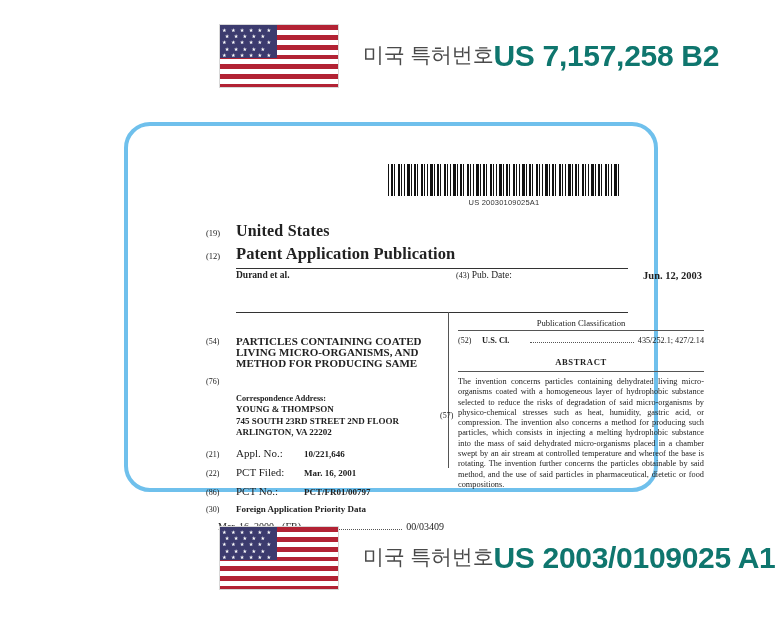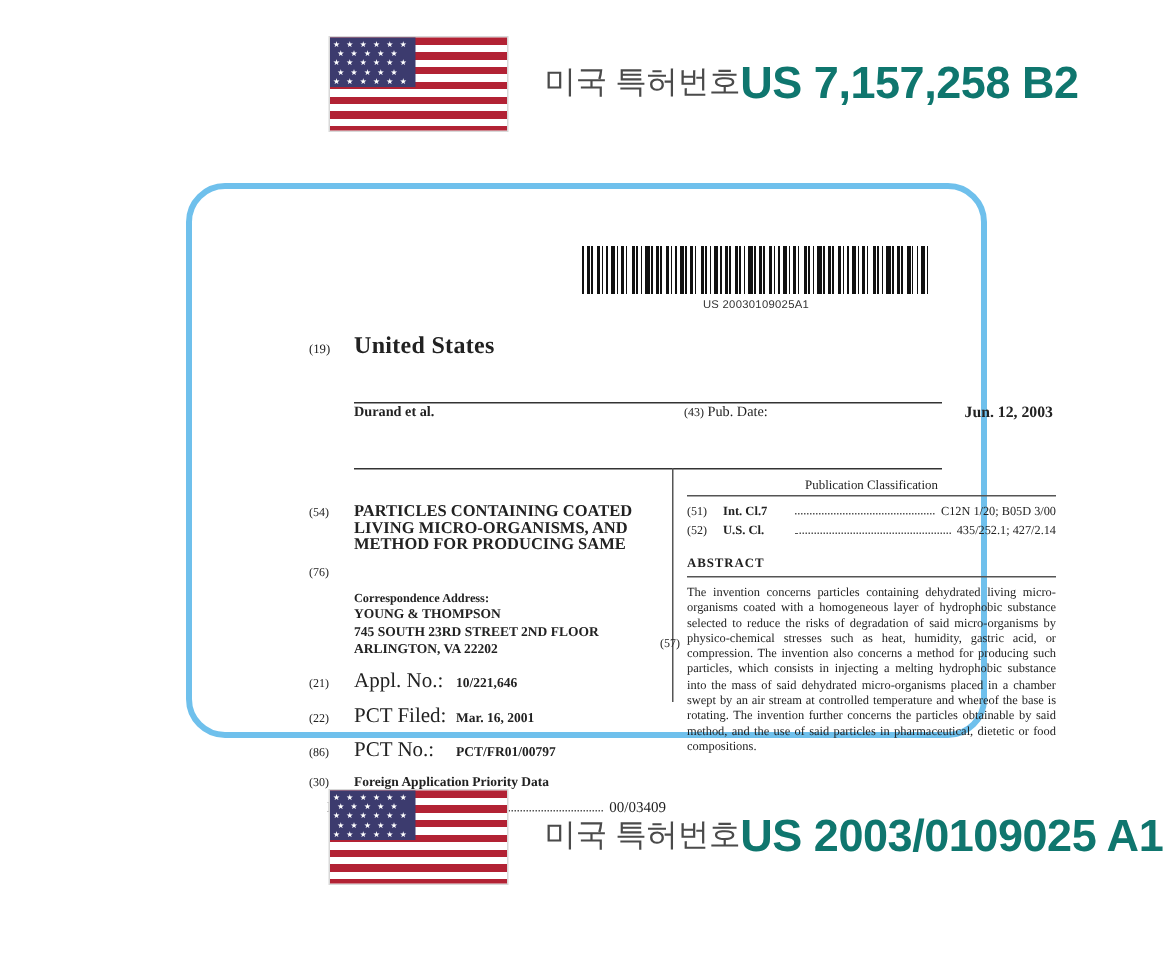--- a/index.html
+++ b/index.html
@@ -240,21 +240,21 @@
     line-height: 11px;
   }
   .addr-label { font-size: 8.2px; }
   .addr-lines { font-weight: bold; font-size: 9px; line-height: 11.5px; }
   .inline-field {
     display: flex;
     align-items: baseline;
     margin-bottom: 7px;
   }
   .inline-field .fnum { width: 30px; flex: none; font-size: 8px; }
-  .inline-field .flabel { width: 68px; flex: none; font-size: 14px; }
+  .inline-field .flabel { width: 68px; flex: none; font-size: 11px; }
   .inline-field .fval { font-weight: bold; font-size: 9px; }
   .fap-row {
     margin-left: 12px;
     margin-top: 7px;
     font-size: 10px;
     display: flex;
     align-items: baseline;
   }
   .dots {
     flex: 1;
@@ -273,20 +273,21 @@
   .cls-row {
     display: flex;
     align-items: baseline;
     font-size: 8.4px;
     margin-bottom: 4px;
   }
   .cls-row .cnum { width: 24px; flex: none; font-size: 8px; }
   .cls-row .clabel { width: 44px; flex: none; }
   .cls-row .cval { font-size: 8.2px; white-space: nowrap; }
   .abs-head {
+    text-align: center;
     font-weight: bold;
     font-size: 8.6px;
     margin-top: 12px;
     letter-spacing: 0.6px;
   }
   .abs-tag {
     position: absolute;
     left: -18px;
     top: 54px;
     font-size: 8px;
@@ -330,20 +331,24 @@
       <div class="barcode-wrap">
         <div class="barcode"></div>
         <div class="barcode-num">US 20030109025A1</div>
       </div>
 
       <div class="row-19 line-19">
         <div class="num-col">(19)</div>
         <div class="us-title">United States</div>
       </div>
 
+      <div class="row-12 line-12">
+        <div class="num-col">(12)</div>
+        <div class="pap-title">Patent Application Publication</div>
+      </div>
 
 
       <div class="hrule" id="rule-top"></div>
 
       <div class="author">Durand et al.</div>
 
       <div class="pub-date">
         <span><span class="tag">(43)</span>
         <span>Pub. Date:</span></span>
         <span class="val">Jun. 12, 2003</span>
@@ -401,26 +406,20 @@
           <span style="margin-left:8px">(FR)</span>
           <span class="dots"></span>
           <span>00/03409</span>
         </div>
       </div>
 
       <div class="rcol">
         <div class="pc-head">Publication Classification</div>
         <div class="pc-rule"></div>
 
-        <div class="cls-row">
-          <span class="cnum">(51)</span>
-          <span class="clabel bold">Int. Cl.7</span>
-          <span class="dots"></span>
-          <span class="cval">C12N  1/20; B05D  3/00</span>
-        </div>
 
         <div class="cls-row">
           <span class="cnum">(52)</span>
           <span class="clabel bold">U.S. Cl.</span>
           <span class="dots"></span>
           <span class="cval">435/252.1; 427/2.14</span>
         </div>
 
         <div style="position:relative">
           <span class="abs-tag">(57)</span>

